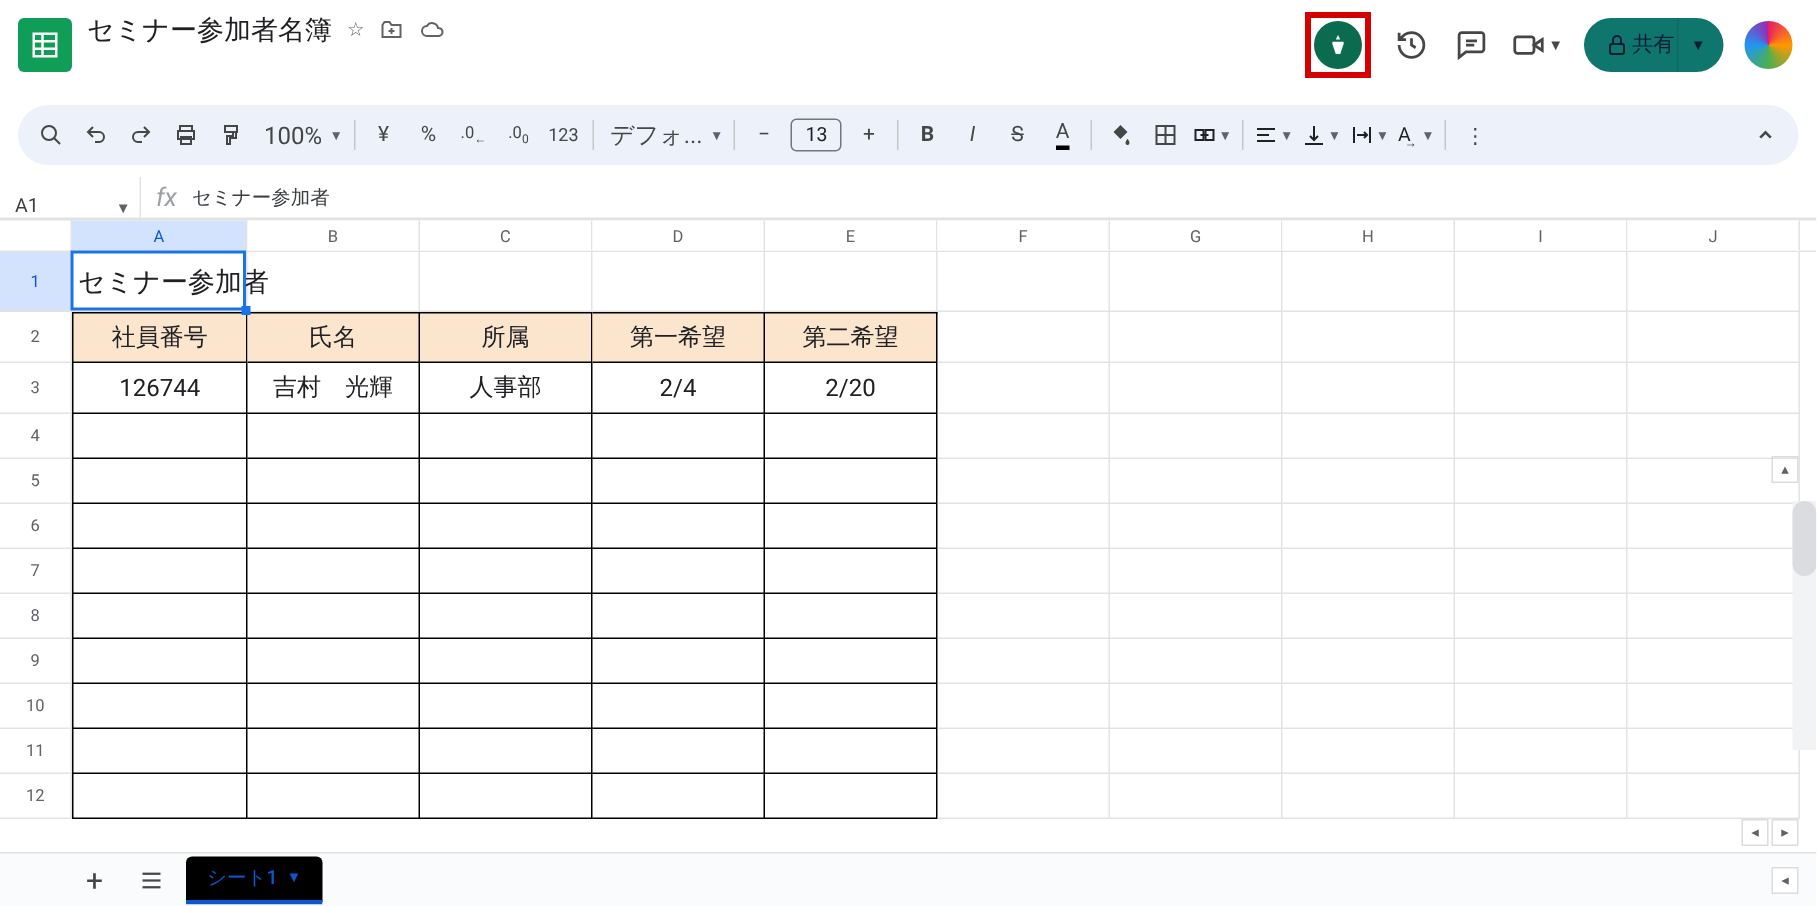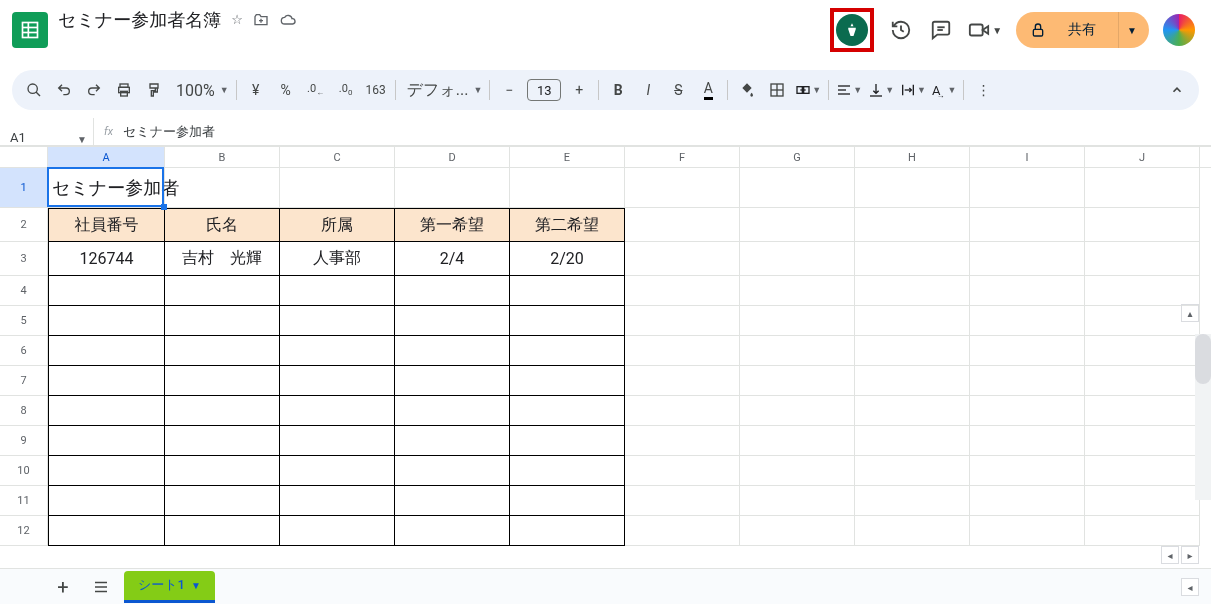--- a/index.html
+++ b/index.html
@@ -13,38 +13,38 @@
   .doc-title { font-size: 18px; color:#202124; }
   .title-icons { display:flex; gap:10px; color:#5f6368; }
   .title-icons span { cursor:pointer; }
   .menubar { display:flex; gap:4px; margin-top:4px; }
   .menubar span { padding: 2px 7px; border-radius:4px; cursor:pointer; font-size:14px; color:#202124; }
   .title-right { margin-left:auto; display:flex; align-items:center; gap:14px; padding-right:4px;}
   .highlight-box { border:4px solid #d50000; padding:2px; display:flex; align-items:center; justify-content:center;}
   .ext-badge { width:32px; height:32px; border-radius:50%; background:#0b6b4f; display:flex; align-items:center; justify-content:center; color:#fff; font-size:16px;}
   .icon-btn { width:26px; height:26px; display:flex; align-items:center; justify-content:center; color:#444746; cursor:pointer; border-radius:50%; }
   .meet-btn { display:flex; align-items:center; gap:2px; cursor:pointer; color:#444746;}
-  .share-btn { background:#fdba74; border-radius:40px; height:36px; display:flex; align-items:center; padding:0 4px 0 14px; gap:22px; cursor:pointer; font-size:14px; color:#001d35;}
+  .share-btn { background:#0f766e; border-radius:40px; height:36px; display:flex; align-items:center; padding:0 4px 0 14px; gap:2px; cursor:pointer; font-size:14px; color:#001d35;}
   .share-dd { border-left:1px solid rgba(0,0,0,.1); height:100%; display:flex; align-items:center; padding:0 8px;}
   .avatar { width:32px; height:32px; border-radius:50%; background: conic-gradient(#e91e63, #ff9800, #4caf50, #2196f3, #9c27b0); }
   
   .toolbar-wrap { padding: 6px 12px 0 12px; }
   .toolbar { background:#edf2fa; border-radius: 24px; height:40px; display:flex; align-items:center; padding:0 8px; gap:2px;}
   .tb-btn { min-width:28px; height:28px; display:flex; align-items:center; justify-content:center; color:#444746; border-radius:4px; cursor:pointer; font-size:14px;}
   .tb-sep { width:1px; height:20px; background:#c7c7c7; margin:0 3px;}
   .tb-txt { padding:0 4px; font-size:16px; color:#444746;}
   .tb-dd { display:flex; align-items:center; gap:1px; cursor:pointer; padding:0 2px;}
   .fontsize-box { border:1px solid #747775; border-radius:4px; width:34px; height:22px; display:flex; align-items:center; justify-content:center; font-size:13px; margin:0 2px;}
   .tb-right { margin-left:auto; }
   .collapse-btn { width:28px;height:28px; display:flex; align-items:center; justify-content:center; cursor:pointer; color:#444746; border-radius:50%;}
   
   .fx-row { display:flex; align-items:center; height:28px; border-bottom:1px solid #e1e3e1; margin-top:8px; padding-left:4px;}
   .name-box { width:90px; display:flex; align-items:flex-end; padding:0 6px; font-size:13px; color:#3c4043; border-right:1px solid #e1e3e1; height:100%; gap:6px;}
   .name-box .arrow { margin-left:auto; font-size:10px; color:#5f6368;}
-  .fx-label { padding:0 10px; color:#9aa0a6; font-style:italic; font-size:11px;}
+  .fx-label { padding:0 10px; color:#9aa0a6; font-style:italic; font-size:17px;}
   .fx-input { flex:1; font-size:13px; color:#3c4043; }
   
   .grid-area { position:relative; height: 410px; overflow:hidden; }
   .col-headers { display:flex; height:22px; margin-left:48px; border-bottom:1px solid #e1e3e1; border-top:1px solid #e1e3e1;}
   .corner { position:absolute; left:0; top:0; width:48px; height:22px; border-right:1px solid #e1e3e1; border-bottom:1px solid #e1e3e1; border-top:1px solid #e1e3e1; background:#fff;}
   .ch { border-right:1px solid #e1e3e1; display:flex; align-items:center; justify-content:center; font-size:11px; color:#5f6368; background:#fff;}
   .ch.sel { background:#d3e3fd; color:#0b57d0; }
   .ch.w-a { width:117px; } .ch.w-r { width:115px; }
   .grid-body { display:flex; position:relative;}
   .row-headers { width:48px; border-right:1px solid #e1e3e1;}
@@ -63,21 +63,21 @@
   .bordered-left { border-left:1px solid #000; }
   .bordered-top { border-top:1px solid #000; }
   .hdr-cell { background:#fce5cd; justify-content:center; }
   .ccenter { justify-content:center; }
   
   .active-outline { position:absolute; border:2px solid #1a73e8; pointer-events:none; }
   .active-handle { position:absolute; width:6px; height:6px; background:#1a73e8; pointer-events:none;}
   
   .sheet-bar { position:absolute; bottom:0; left:0; right:0; height:36px; border-top:1px solid #e1e3e1; display:flex; align-items:center; padding:0 32px 0 48px; background:#f9fbfd; gap:8px;}
   .sheet-btn { width:30px; height:30px; display:flex; align-items:center; justify-content:center; color:#444746; cursor:pointer; border-radius:4px;}
-  .sheet-tab { background:#84cc16; color:#0b57d0; padding:0 14px; height:32px; display:flex; align-items:center; gap:6px; border-radius:4px 4px 0 0; border-bottom:3px solid #0b57d0; cursor:pointer; font-weight:500;}
+  .sheet-tab { background:#000000; color:#0b57d0; padding:0 14px; height:32px; display:flex; align-items:center; gap:6px; border-radius:4px 4px 0 0; border-bottom:3px solid #0b57d0; cursor:pointer; font-weight:500;}
   .h-scroll { position:absolute; bottom:40px; right:12px; display:flex; gap:2px;}
   .h-scroll .sbtn, .bl-arrow { width:18px; height:18px; border:1px solid #dadce0; display:flex; align-items:center; justify-content:center; font-size:10px; color:#5f6368; background:#fff; cursor:pointer;}
   .bl-arrow { position:absolute; right:12px; bottom:8px;}
   .v-scroll { position:absolute; right:0; top:188px; width:16px; bottom:56px; background:#f1f3f4;}
   .v-thumb { position:absolute; top:0; width:100%; height:50px; background:#dadce0; border-radius:8px;}
   .explore-fab{ position:absolute; right:12px; top:158px; width:18px; height:18px; border:1px solid #dadce0; font-size:10px; color:#5f6368; display:flex; align-items:center; justify-content:center;}
   svg { display:block; }
 </style>
 </head>
 <body>
@@ -186,21 +186,21 @@
       </div>
     <div class="tb-sep"></div>
     <div class="tb-btn">¥</div>
     <div class="tb-btn">%</div>
     <div class="tb-btn">
         <span style="font-size:11px;">.0<sub style="font-size:8px;">←</sub></span>
       </div>
     <div class="tb-btn">
         <span style="font-size:11px;">.0<sub style="font-size:8px;">0</sub></span>
       </div>
-    <div class="tb-btn" style="font-size:12px;">163</div>
+    <div class="tb-btn" style="font-size:12px;">123</div>
     <div class="tb-sep"></div>
     <div class="tb-dd">
         <span class="tb-txt">デフォ...</span>
         <span style="font-size:9px;color:#5f6368;">▼</span>
       </div>
     <div class="tb-sep"></div>
     <div class="tb-btn">−</div>
     <div class="fontsize-box">13</div>
     <div class="tb-btn">+</div>
     <div class="tb-sep"></div>

